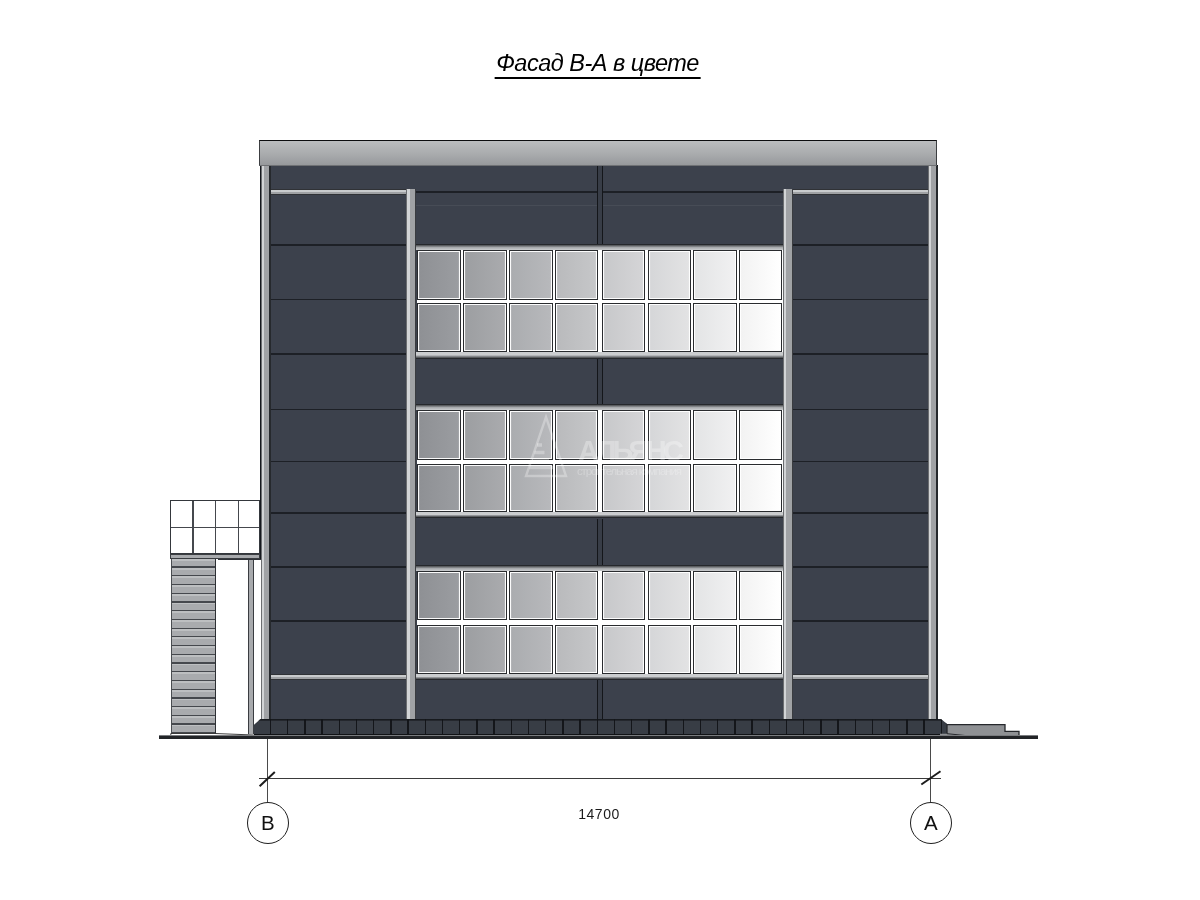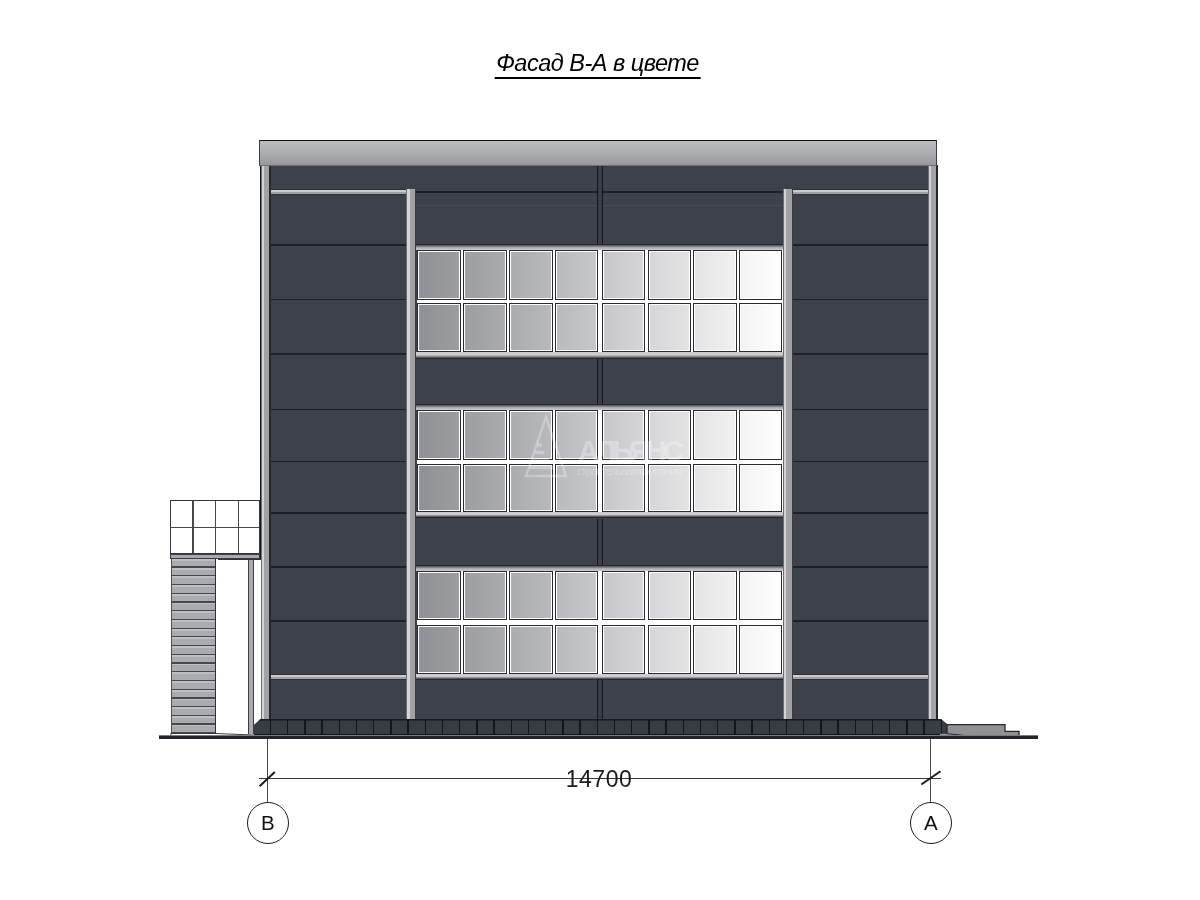--- a/index.html
+++ b/index.html
@@ -165,17 +165,17 @@
 
 <div class="abs" style="left:930.4px;top:738.6px;width:1px;height:63.5px;background:#4a4a4a;"></div>
 
 <div class="abs" style="left:259px;top:777.6px;width:681.5px;height:1.9px;background:#3a3a3a;"></div>
 
 <svg class="abs" style="left:250px;top:765px;" width="700" height="28" viewBox="0 0 700 28">
   <line x1="9.6" y1="21.3" x2="24.8" y2="6.9" stroke="#1c1c1c" stroke-width="2"></line>
   <line x1="671.3" y1="19.5" x2="690.5" y2="6.3" stroke="#1c1c1c" stroke-width="2"></line>
 </svg>
 
-<div class="abs" style="left:599px;top:766px;transform:translateX(-50%);font-size:23px;color:#1a1a1a;letter-spacing:0.5px;">14700</div>
+<div class="abs" style="left:599px;top:806px;transform:translateX(-50%);font-size:14px;color:#1a1a1a;letter-spacing:0.5px;">14700</div>
 
 <div class="abs" style="left:246.8px;top:802px;width:42px;height:42px;border:1.7px solid #1f1f1f;border-radius:50%;box-sizing:border-box;background:#fff;text-align:center;line-height:39px;font-size:20.5px;color:#111;">В</div>
 
 <div class="abs" style="left:909.9px;top:802px;width:42px;height:42px;border:1.7px solid #1f1f1f;border-radius:50%;box-sizing:border-box;background:#fff;text-align:center;line-height:39px;font-size:20.5px;color:#111;">А</div>
 
 </body></html>

